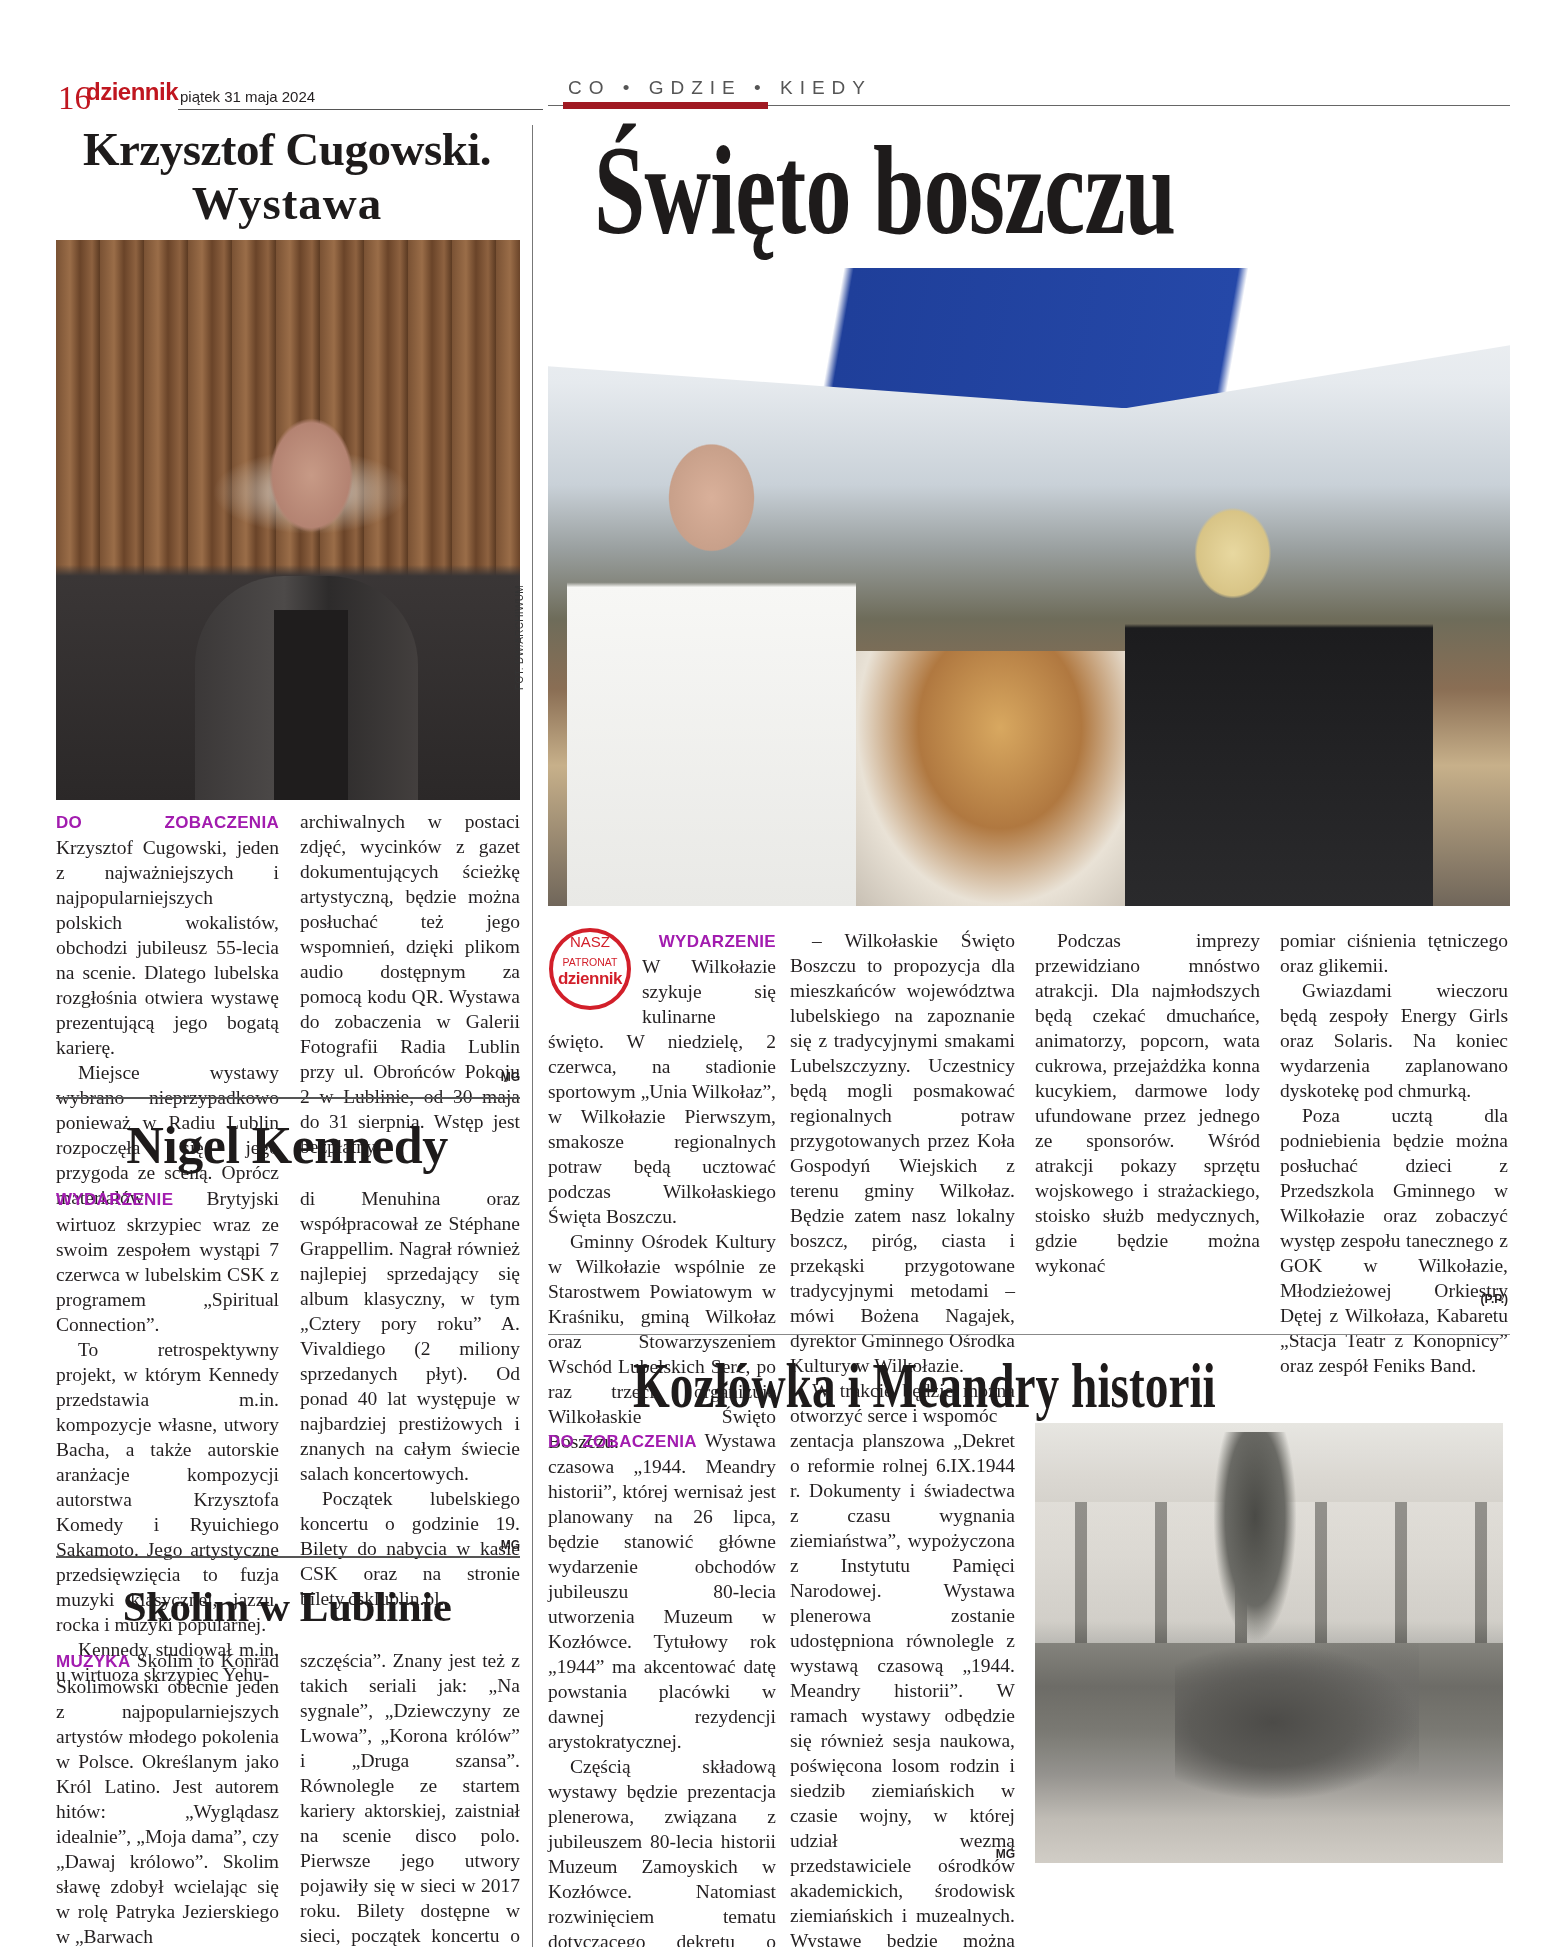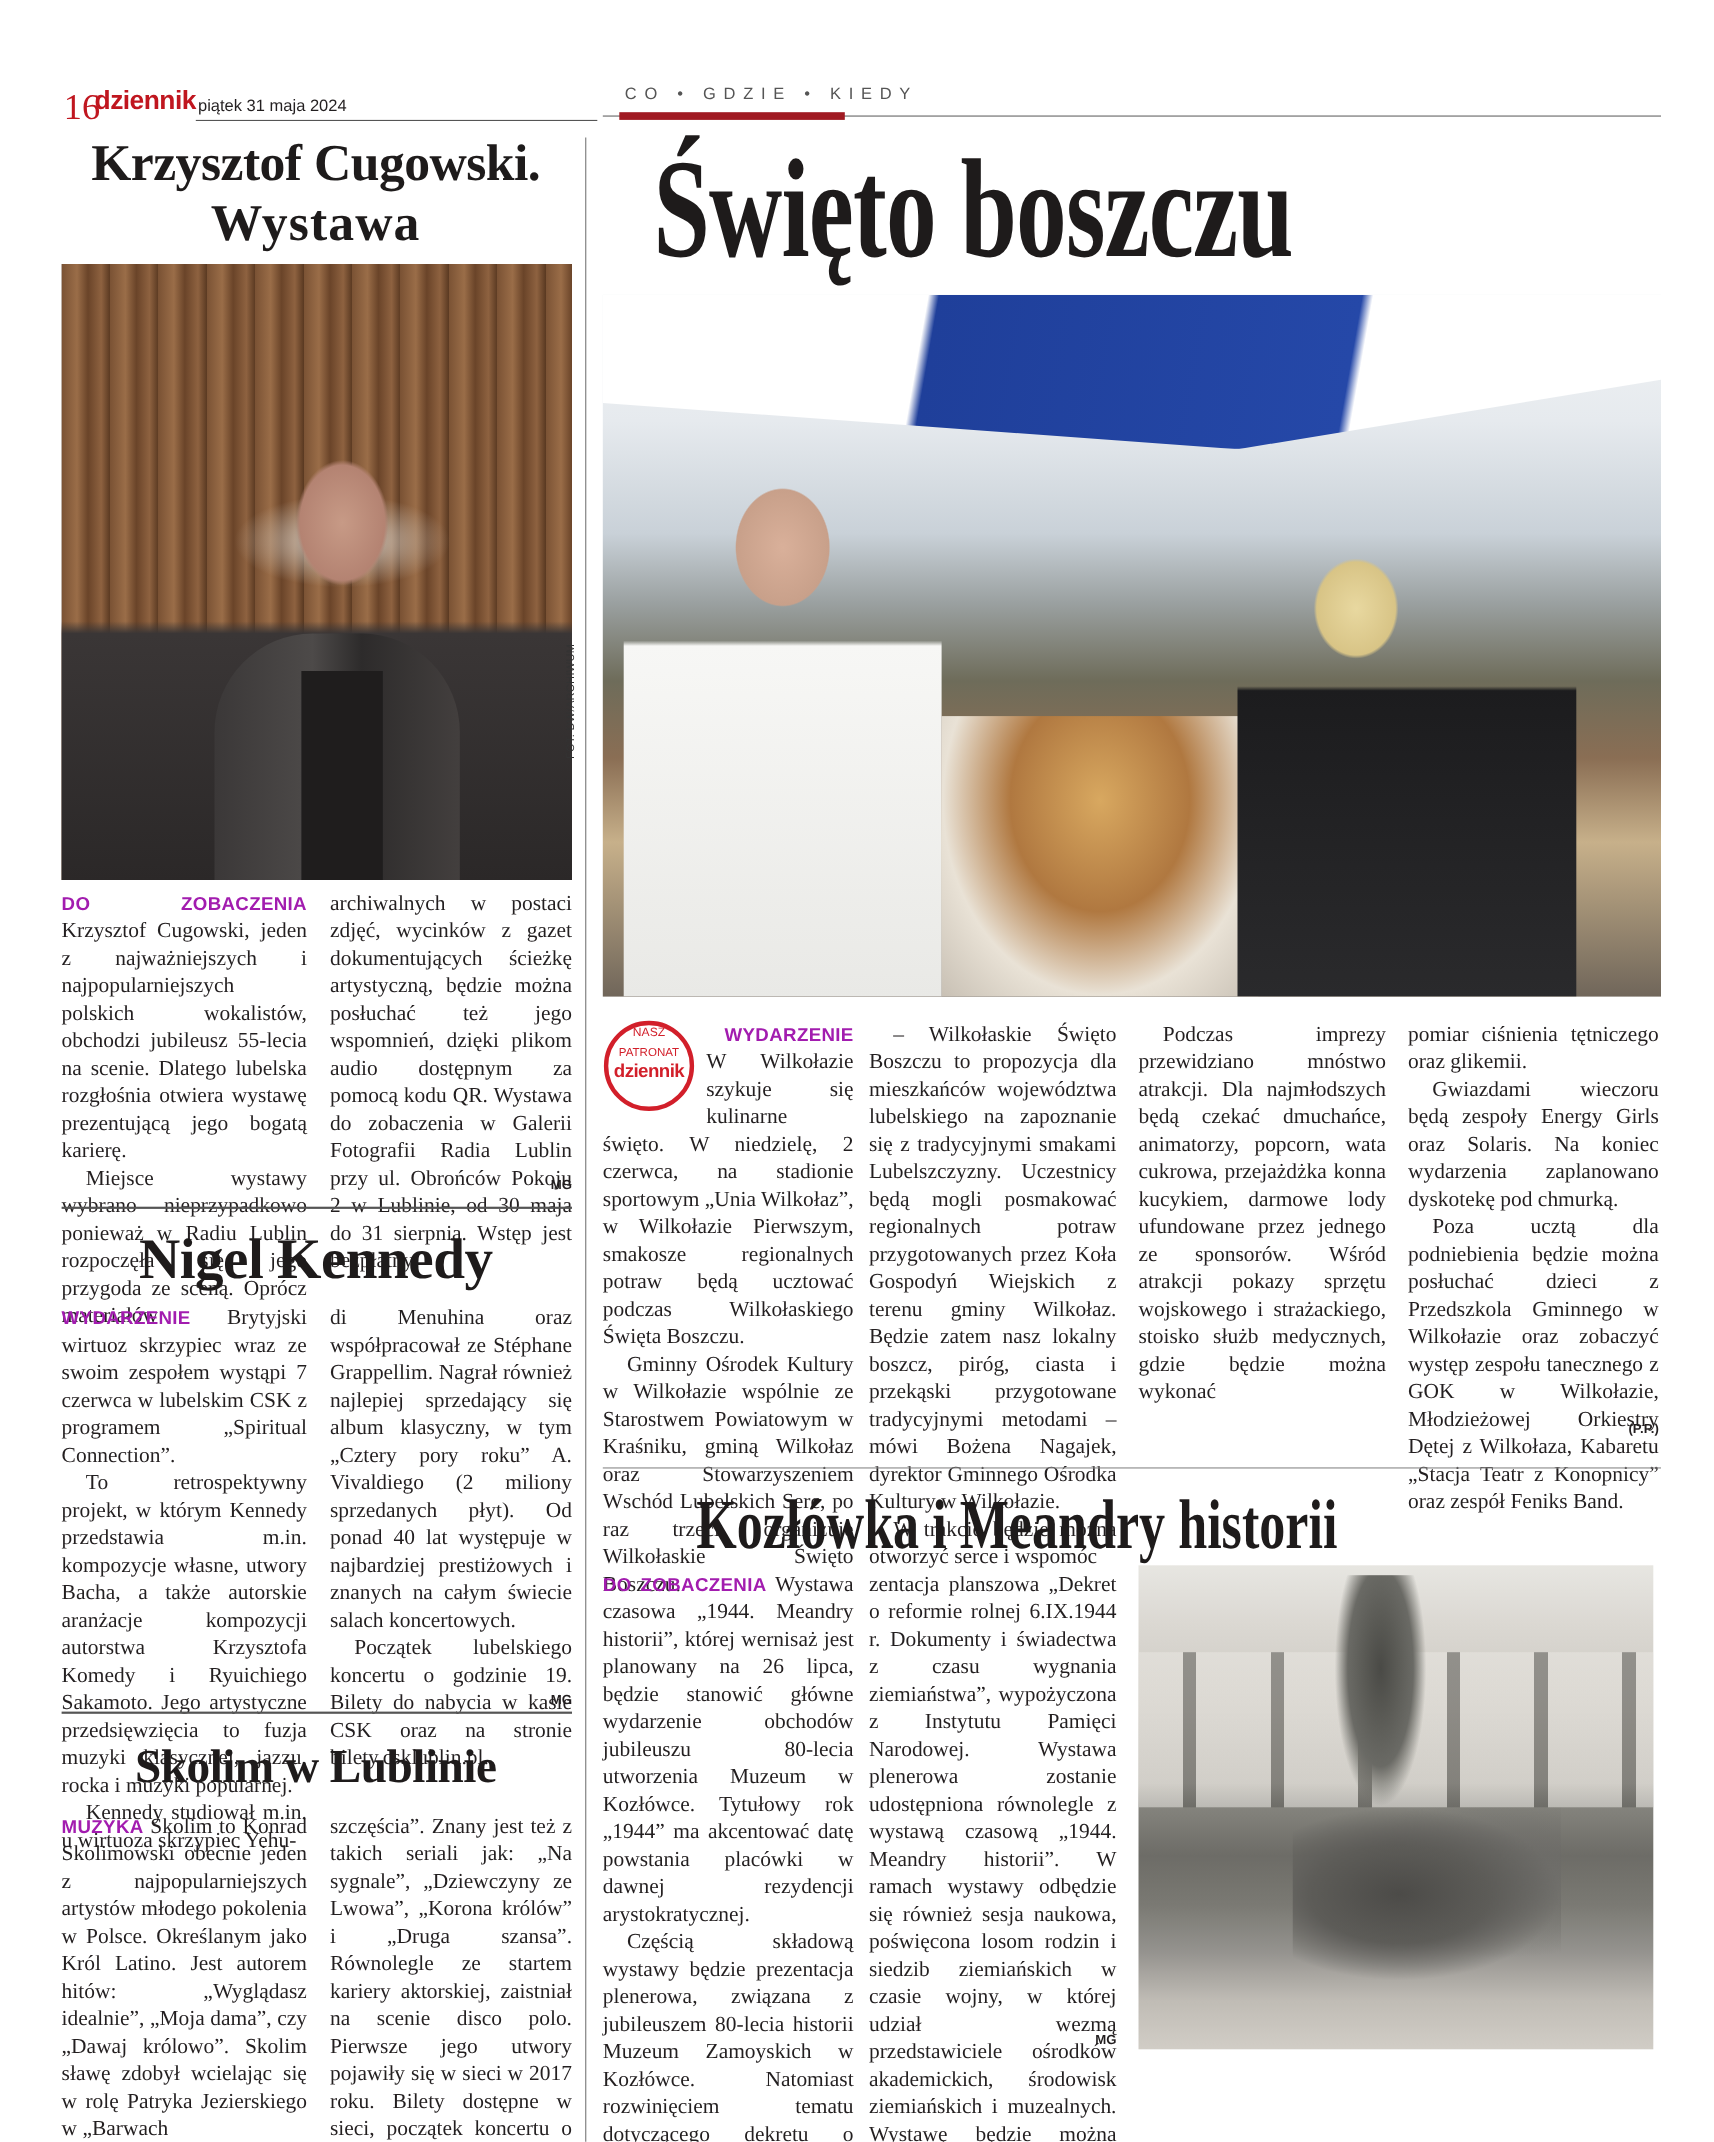--- a/index.html
+++ b/index.html
@@ -5,21 +5,21 @@
   * { box-sizing: border-box; margin: 0; padding: 0; }
   html, body { width: 1558px; height: 1947px; background: #ffffff; overflow: hidden; }
   body { position: relative; font-family: "DejaVu Serif", serif; color: #231f20; }
   .abs { position: absolute; }
 
   
   .page-num { left: 58px; top: 82px; font-family: "Liberation Serif", serif; font-size: 33px; color: #c0161f; line-height: 1; }
   .logo { left: 86px; top: 80px; font-family: "Liberation Sans", sans-serif; font-weight: bold; font-size: 24px; color: #c0161f; letter-spacing: -0.5px; line-height: 1; }
   .date { left: 180px; top: 88px; font-family: "Liberation Sans", sans-serif; font-size: 15px; color: #231f20; }
   .date-rule { left: 178px; top: 109px; width: 365px; height: 1px; background: #555; }
-  .section-label { left: 568px; top: 78px; font-family: "Liberation Sans", sans-serif; font-size: 15px; color: #555; letter-spacing: 7px; line-height: 1; font-weight: 300; }
+  .section-label { left: 568px; top: 78px; font-family: "Liberation Sans", sans-serif; font-size: 19px; color: #555; letter-spacing: 7px; line-height: 1; font-weight: 300; }
   .section-rule { left: 548px; top: 105px; width: 962px; height: 1px; background: #666; }
   .section-bar { left: 563px; top: 102px; width: 205px; height: 7px; background: #a01a22; }
 
   .col-divider { left: 532px; width: 1px; background: #777; }
   .h-rule { height: 2px; background: #555; }
   .h-rule-thin { height: 1px; background: #888; }
 
   
   .head-serif { font-family: "Liberation Serif", serif; font-weight: bold; color: #1e1b1b; text-align: center; line-height: 1; letter-spacing: -0.5px; }
   .head-cond { font-family: "Liberation Serif", serif; font-weight: bold; color: #1e1b1b; line-height: 1; transform-origin: left top; white-space: nowrap; }
@@ -56,21 +56,21 @@
     filter: grayscale(0.5);
   }
   .koz-building { left: 0; top: 18%; width: 100%; height: 32%; background: repeating-linear-gradient(90deg, #eae6dc 0 40px, #5c5a52 40px 52px, #eae6dc 52px 80px); opacity: 0.55; }
   .koz-tree { left: 38%; top: 2%; width: 18%; height: 48%; background: radial-gradient(ellipse at 50% 40%, #4a4a42 0%, #6b6a60 50%, transparent 70%); }
   .koz-men { left: 30%; top: 50%; width: 52%; height: 36%; background: radial-gradient(ellipse at 40% 50%, #4d4b45 0%, #5e5c55 40%, transparent 70%), radial-gradient(ellipse at 78% 40%, #6e6c66 0%, transparent 55%); }
 
   .fot-credit { left: 514px; top: 690px; font-family: "Liberation Sans", sans-serif; font-size: 10px; color: #333; transform: rotate(-90deg); transform-origin: left top; white-space: nowrap; letter-spacing: 0.3px; }
 
   
   .badge { left: 549px; top: 928px; width: 82px; height: 82px; border: 4px solid #d21f2a; border-radius: 50%; text-align: center; background: #fff; }
-  .badge-top { font-family: "Liberation Sans", sans-serif; font-size: 11px; color: #d21f2a; margin-top: 1px; display: block; text-align: center; }
+  .badge-top { font-family: "Liberation Sans", sans-serif; font-size: 15px; color: #d21f2a; margin-top: 1px; display: block; text-align: center; }
   .badge-mid { font-family: "Liberation Sans", sans-serif; font-size: 10.5px; color: #d21f2a; display: block; margin-top: 6px; }
   .badge-logo { font-family: "Liberation Sans", sans-serif; font-weight: bold; font-size: 17px; color: #d21f2a; display: block; margin-top: 1px; letter-spacing: -0.5px; }
 </style>
 </head>
 <body>
 
 <div class="abs page-num">16</div>
 <div class="abs logo">dziennik</div>
 <div class="abs date">piątek 31 maja 2024</div>
 <div class="abs date-rule"></div>

